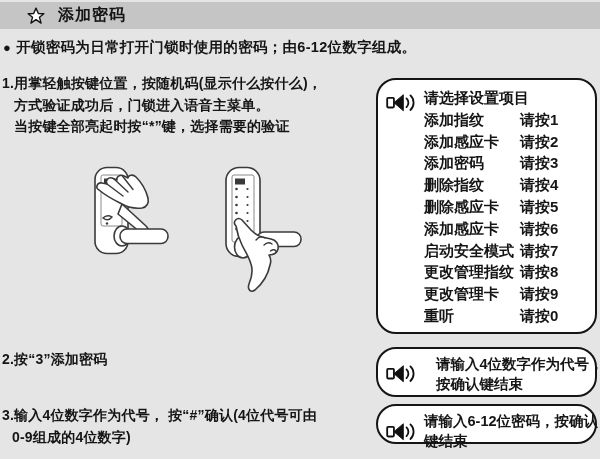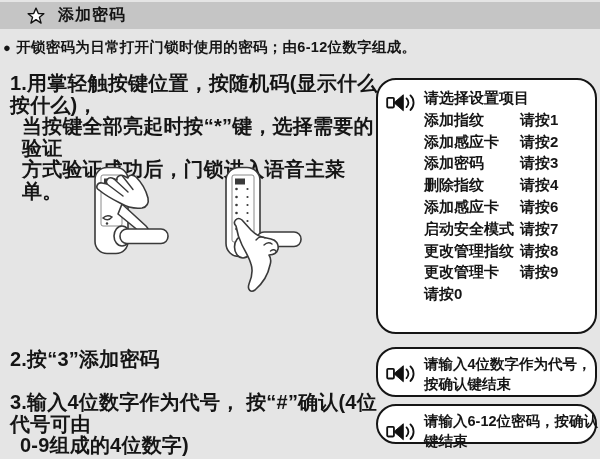--- a/index.html
+++ b/index.html
@@ -19,40 +19,40 @@
   .hdr svg { display:block; }
 
   
   .intro {
     position:absolute; left:3px; top:38px; font-size:14.5px;
     display:flex; align-items:center; gap:5px; letter-spacing:0.3px;
   }
   .intro .dot { font-size:13px; }
 
   
-  .step { position:absolute; left:2px; font-size:20px; line-height:21.5px; letter-spacing:0.2px;margin-left:8px; }
+  .step { position:absolute; left:2px; font-size:14px; line-height:21.5px; letter-spacing:0.2px; }
   .step .ln { display:block; }
   .step .ind { padding-left:12px; }
   #step1 { top:73px; width:375px; }
   #step2 { top:349px; }
-  #step3 { top:392px; width:375px; }
+  #step3 { top:405px; width:375px; }
   #step3 .ind { padding-left:10px; }
 
   
   .lock { position:absolute; }
   #lock1 { left:92px; top:166px; }
   #lock2 { left:223px; top:166px; }
 
   
   .vbox {
     position:absolute; left:376px; width:221px;
     border:2px solid #151515; border-radius:20px; background:#fff;
   }
   #menuBox { top:78px; height:256px; }
-  #promptBox2 { top:347px; height:50px; }
+  #promptBox2 { top:347px; height:50px;padding-left:12px; }
   #promptBox3 { top:404px; height:40px; }
   .vbox .spk { position:absolute; left:8px; }
   #menuBox .spk { top:10px; }
   #promptBox2 .spk { top:12px; }
   #promptBox3 .spk { top:13px; }
 
   .menu-content { padding:7px 4px 0 46px; font-size:15px; }
   .menu-title { display:block; line-height:21.8px; }
   .menu-row { display:flex; line-height:21.8px; }
   .menu-label { width:96px; flex:none; }
@@ -78,22 +78,22 @@
     <span>添加密码</span>
   </div>
 
   <div class="intro">
     <span class="dot">●</span>
     <span>开锁密码为日常打开门锁时使用的密码；由6-12位数字组成。</span>
   </div>
 
   <div class="step" id="step1">
     <span class="ln">1.用掌轻触按键位置，按随机码(显示什么按什么)，</span>
+    <span class="ln ind">方式验证成功后，门锁进入语音主菜单。</span>
     <span class="ln ind">当按键全部亮起时按“*”键，选择需要的验证</span>
-    <span class="ln ind">方式验证成功后，门锁进入语音主菜单。</span>
   </div>
 
   <svg class="lock" id="lock1" width="78" height="92" viewBox="0 0 78 92">
     <rect class="stroke" x="3" y="1.5" width="33" height="86" rx="12"></rect>
     <rect class="thin" x="9" y="9" width="21" height="51" rx="2"></rect>
     <rect class="dark" x="12" y="12.5" width="10" height="6"></rect>
     <circle class="dark" cx="26.5" cy="15.5" r="1"></circle>
     <path class="line" d="M11,52 q4,-4 9,-1 q-4,5 -9,1 z"></path>
     <circle class="dark" cx="15" cy="57.5" r="1.2"></circle>
 
@@ -152,36 +152,41 @@
       </div>
       <div class="menu-row">
         <span class="menu-label">添加密码</span>
         <span class="menu-key">请按3</span>
       </div>
       <div class="menu-row">
         <span class="menu-label">删除指纹</span>
         <span class="menu-key">请按4</span>
       </div>
       <div class="menu-row">
+        <span class="menu-label">删除感应卡</span>
+        <span class="menu-key">请按5</span>
+      </div>
+      <div class="menu-row">
         <span class="menu-label">添加感应卡</span>
         <span class="menu-key">请按6</span>
       </div>
       <div class="menu-row">
         <span class="menu-label">启动安全模式</span>
         <span class="menu-key">请按7</span>
       </div>
       <div class="menu-row">
         <span class="menu-label">更改管理指纹</span>
         <span class="menu-key">请按8</span>
       </div>
       <div class="menu-row">
         <span class="menu-label">更改管理卡</span>
         <span class="menu-key">请按9</span>
       </div>
       <div class="menu-row">
+        <span class="menu-label">重听</span>
         <span class="menu-key">请按0</span>
       </div>
     </div>
   </div>
 
   <div class="step" id="step2">
     <span class="ln">2.按“3”添加密码</span>
   </div>
 
   <div class="vbox" id="promptBox2">

